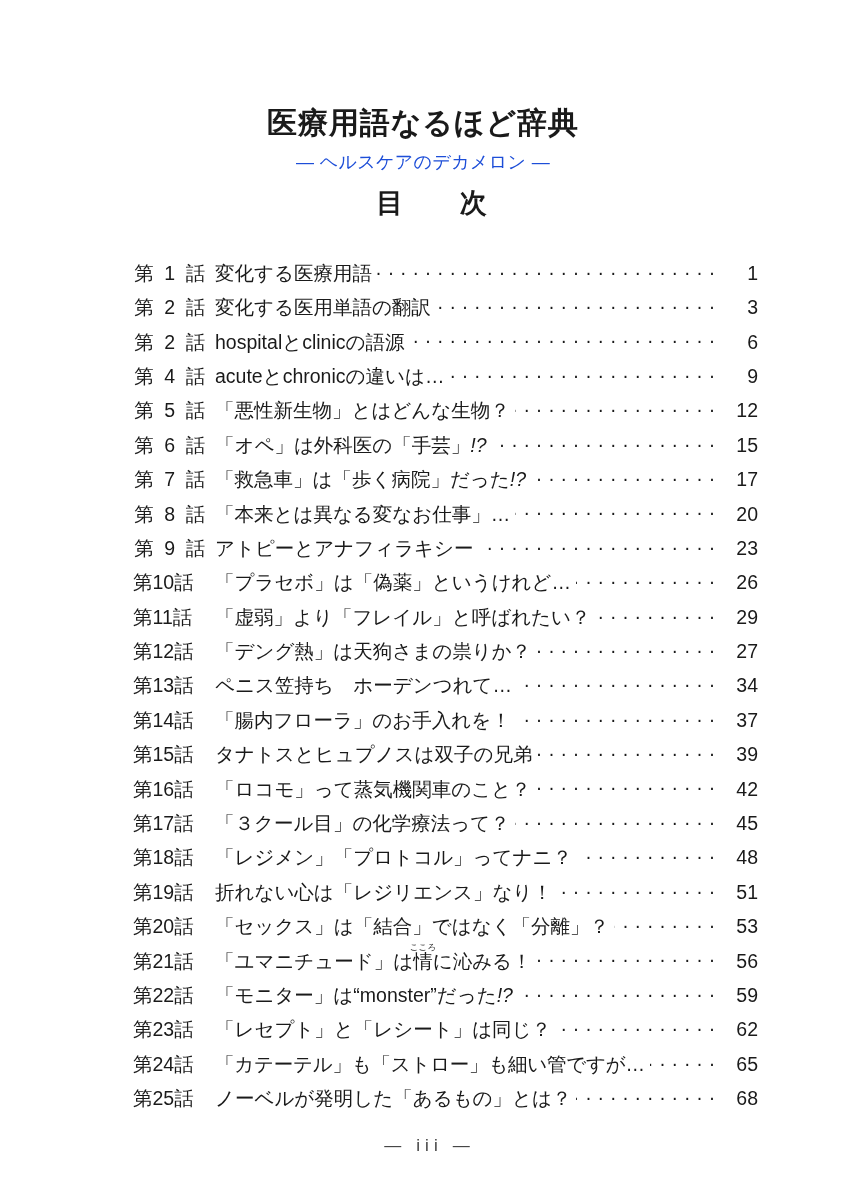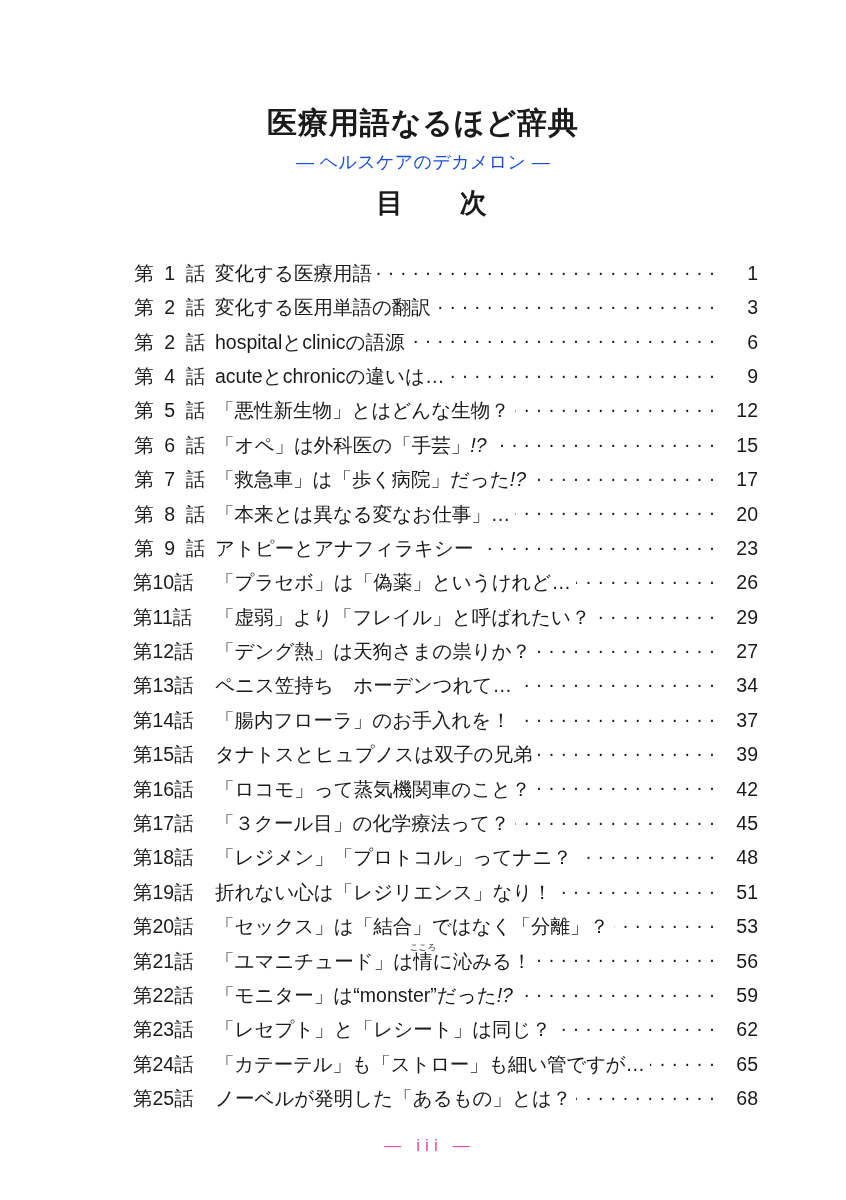--- a/index.html
+++ b/index.html
@@ -144,21 +144,21 @@
   
   .footer {
     position: absolute;
     left: 8px;
     right: 0;
     bottom: 44px;
     text-align: center;
     font-size: 17px;
     letter-spacing: 0.30em;
     text-indent: 0.30em;
-    color: #ec4899;
+    color: #404040;
   }
 </style>
 </head>
 <body>
 
 <div class="page">
 
   <div class="header">
     <h1 class="book-title">医療用語なるほど辞典</h1>
     <div class="book-subtitle">― ヘルスケアのデカメロン ―</div>

